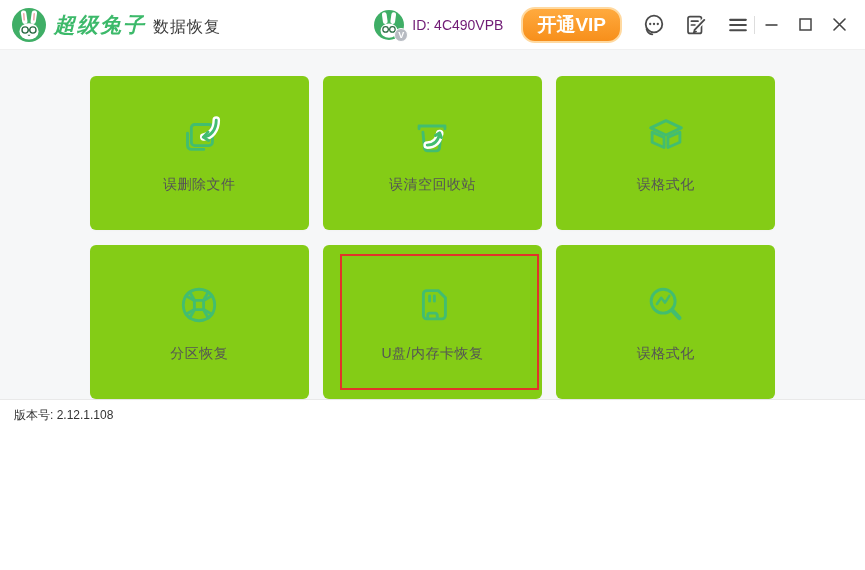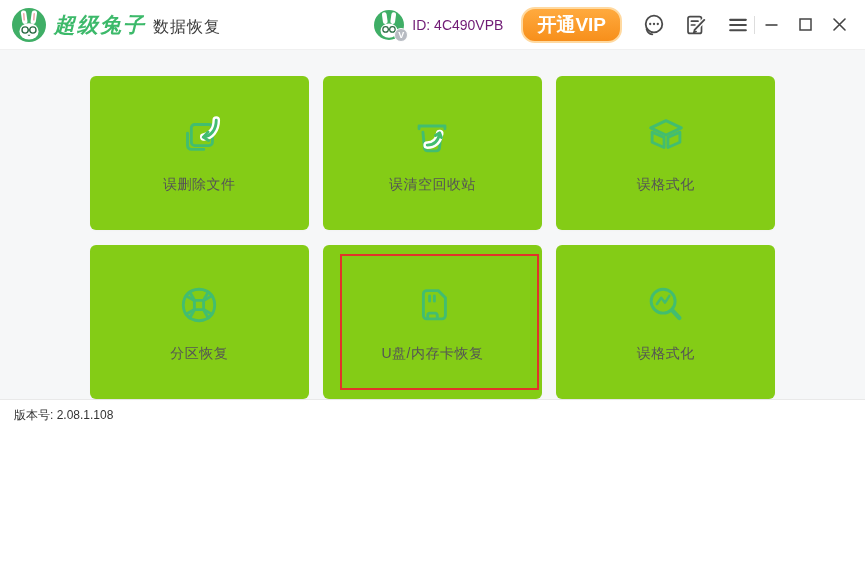--- a/index.html
+++ b/index.html
@@ -255,16 +255,16 @@
             <path d="M30.5 29.5 L38 37.5" stroke-width="4.4"></path>
           </g>
         </svg>
         <span class="card-label">误格式化</span>
       </div>
 
     </div>
   </div>
 
   <div class="footer">
-    <span class="version">版本号: 2.08.1.108</span>
+    <span class="version">版本号: 2.12.1.108</span>
   </div>
 
 </div>
 
 </body></html>

